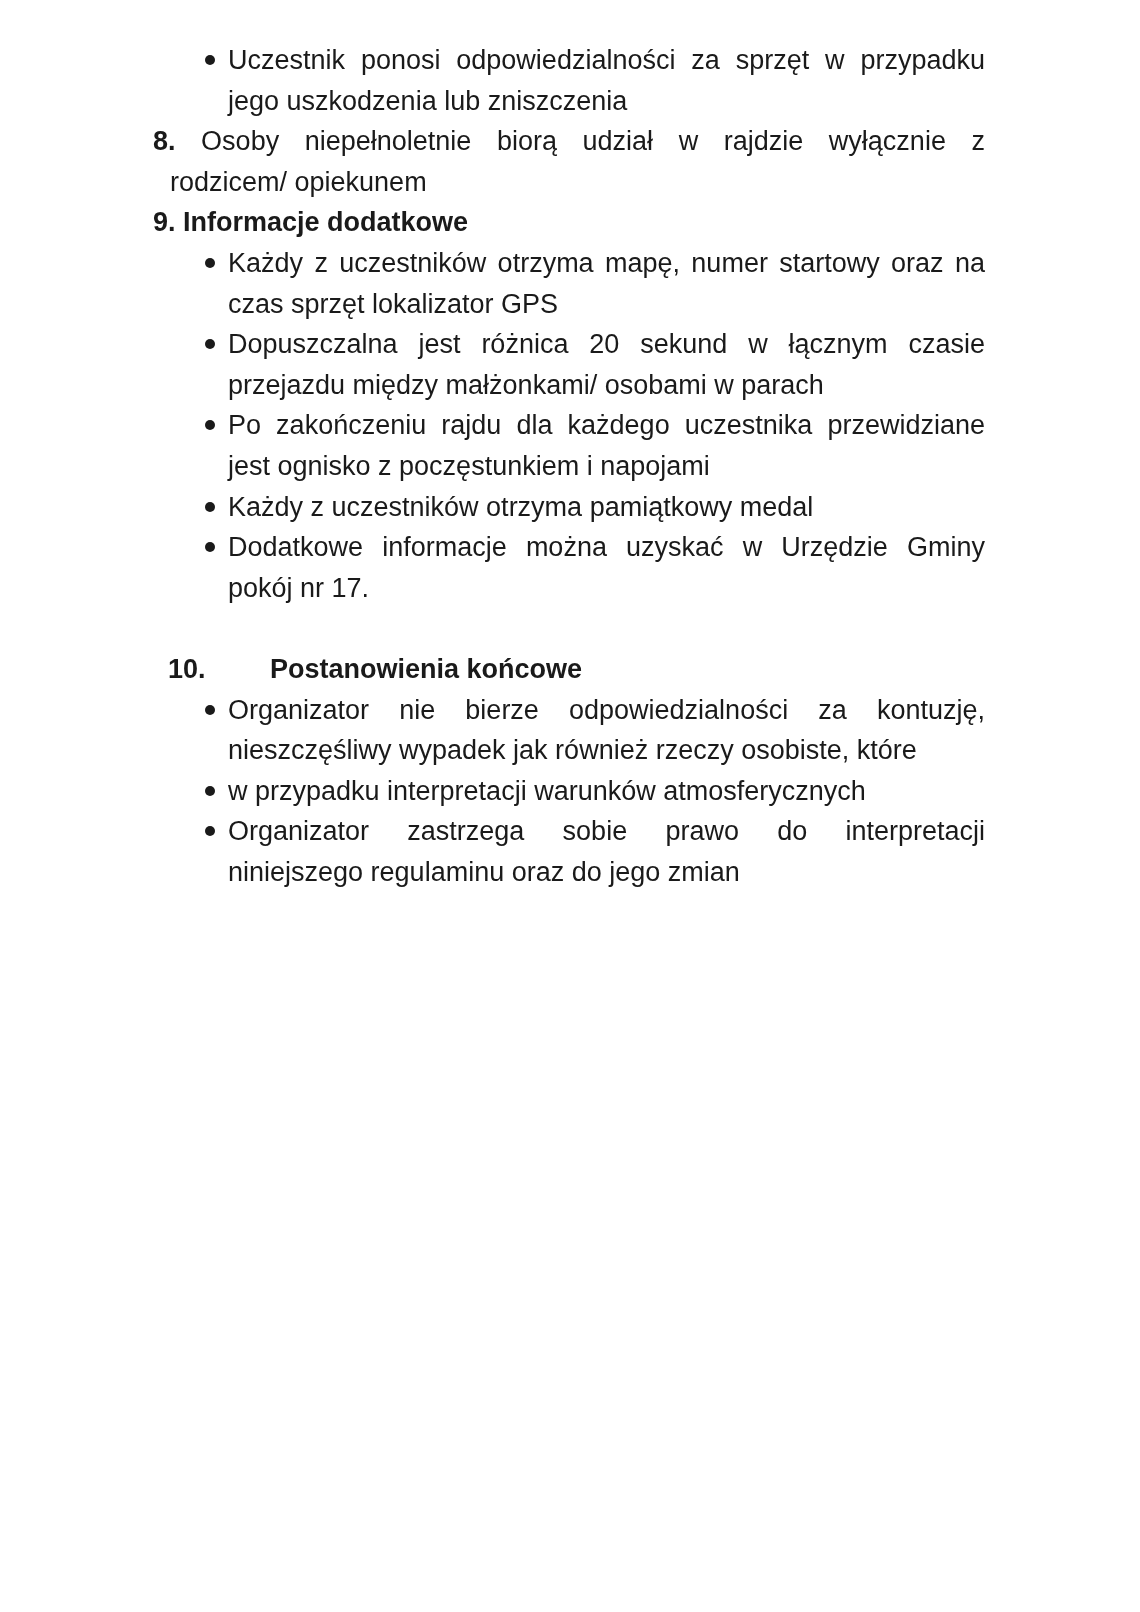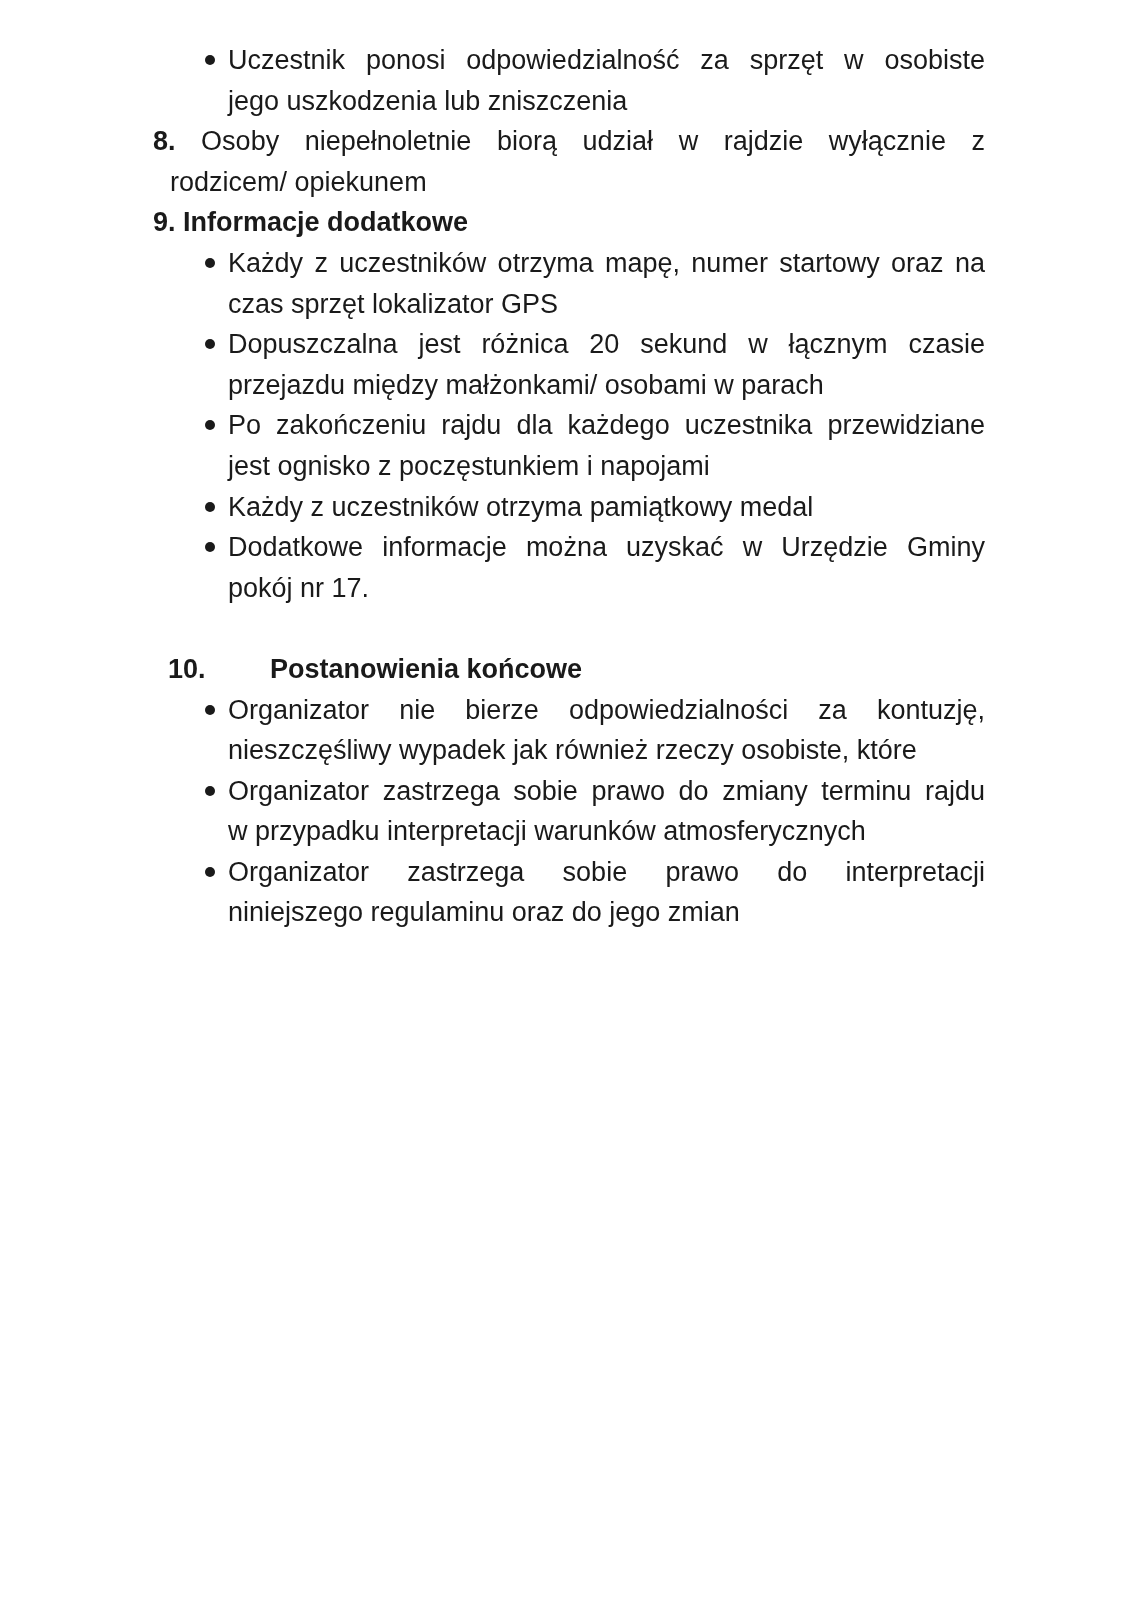--- a/index.html
+++ b/index.html
@@ -50,21 +50,21 @@
   .h10 .t10 { display: block; padding-left: 117px; }
 </style>
 </head>
 <body>
 
 <div class="content">
 
   <div class="brow">
     <span class="bdot"></span>
     <div class="btext jpara">
-      <div class="pline">Uczestnik ponosi odpowiedzialność za sprzęt w osobiste</div>
+      <div class="pline">Uczestnik ponosi odpowiedzialności za sprzęt w przypadku</div>
       <div class="pline">jego uszkodzenia lub zniszczenia</div>
     </div>
   </div>
 
   <div class="numitem jpara">
     <div class="pline"><span class="num">8.</span> <span>Osoby niepełnoletnie biorą udział w rajdzie wyłącznie z</span></div>
     <div class="pline">rodzicem/ opiekunem</div>
   </div>
 
   <div class="numitem">
@@ -121,21 +121,20 @@
     <span class="bdot"></span>
     <div class="btext jpara">
       <div class="pline">Organizator nie bierze odpowiedzialności za kontuzję,</div>
       <div class="pline">nieszczęśliwy wypadek jak również rzeczy osobiste, które</div>
     </div>
   </div>
 
   <div class="brow">
     <span class="bdot"></span>
     <div class="btext jpara">
-      <div class="pline">Organizator zastrzega sobie prawo do zmiany terminu rajdu</div>
       <div class="pline">w przypadku interpretacji warunków atmosferycznych</div>
     </div>
   </div>
 
   <div class="brow">
     <span class="bdot"></span>
     <div class="btext jpara">
       <div class="pline">Organizator zastrzega sobie prawo do interpretacji</div>
       <div class="pline">niniejszego regulaminu oraz do jego zmian</div>
     </div>

